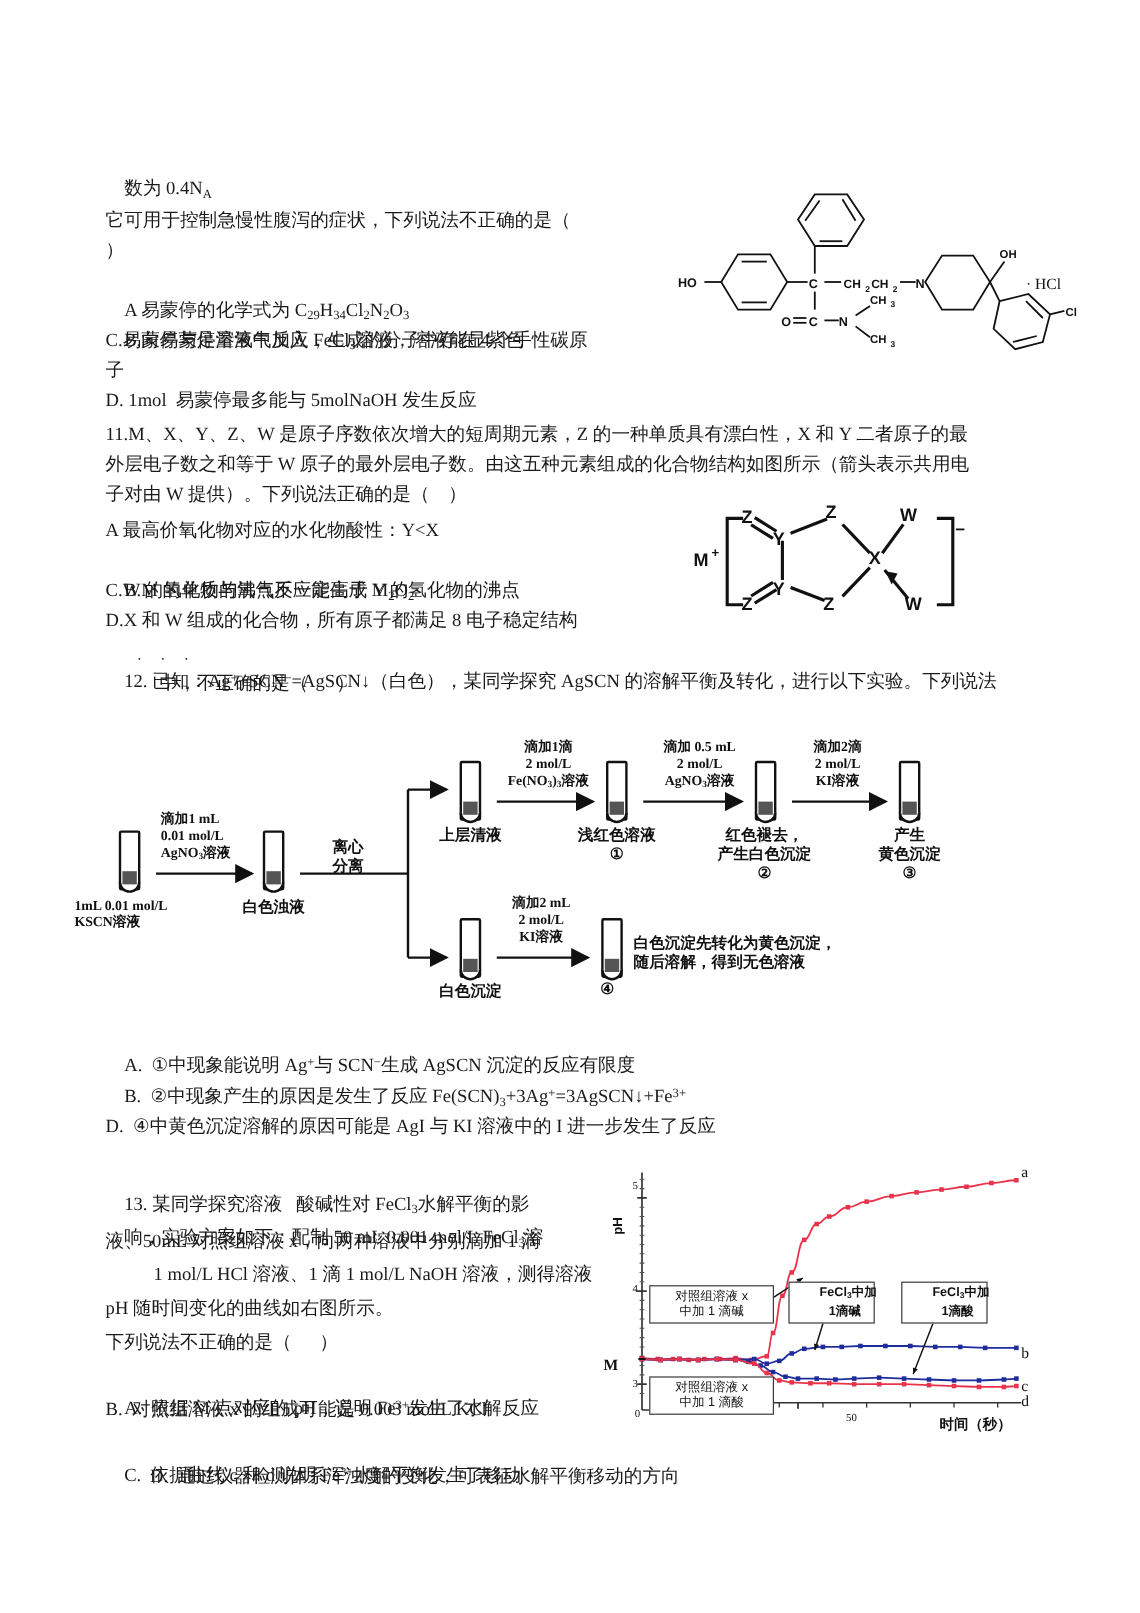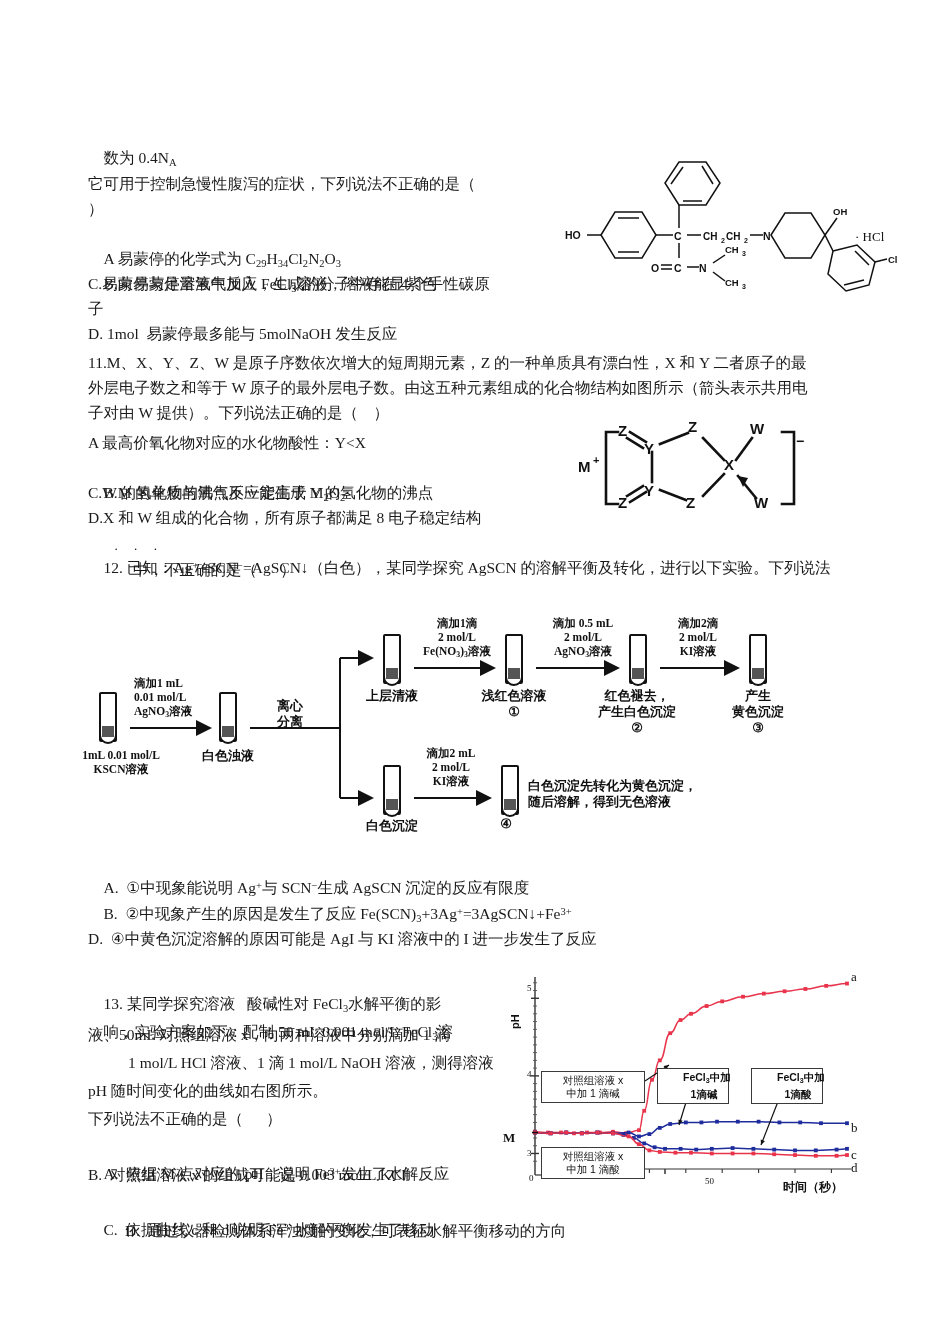--- a/index.html
+++ b/index.html
@@ -314,21 +314,21 @@
       </g>
       <line x1="352" y1="200" x2="428" y2="200" stroke="#111" stroke-width="2" marker-end="url(#ah)"></line>
 
       <g>
         <rect x="440" y="168" width="16" height="48" rx="1" fill="#fff" stroke="#111" stroke-width="2"></rect>
         <path d="M440,210 a8,8 0 0 0 16,0" fill="#fff" stroke="#111" stroke-width="2"></path>
         <rect x="442" y="201" width="12" height="11" fill="#555"></rect>
       </g>
     </svg>
 
-    <div class="flow-txt" style="left:0px; top:150px; width:118px; text-align:center;">
+    <div class="flow-txt" style="left:0px; top:150px; width:118px; text-align:left;">
       <span>1mL 0.01 mol/L</span><br>
       <span>KSCN溶液</span>
     </div>
 
     <div class="flow-txt" style="left:72px; top:78px; width:86px; text-align:left;">
       <span>滴加1 mL</span><br>
       <span>0.01 mol/L</span><br>
       <span>AgNO<sub>3</sub>溶液</span>
     </div>
 

